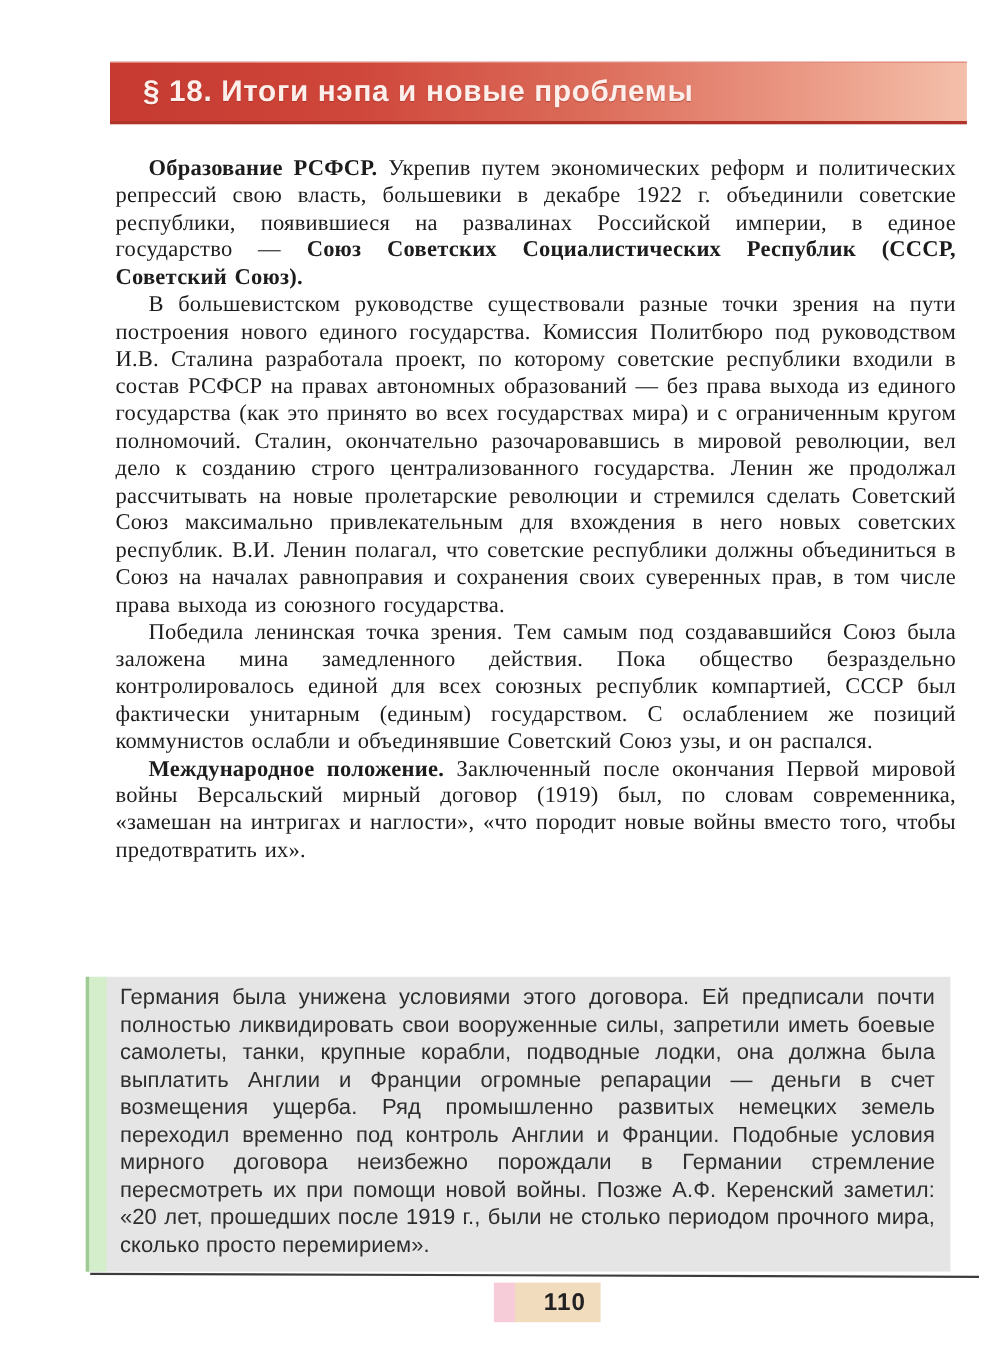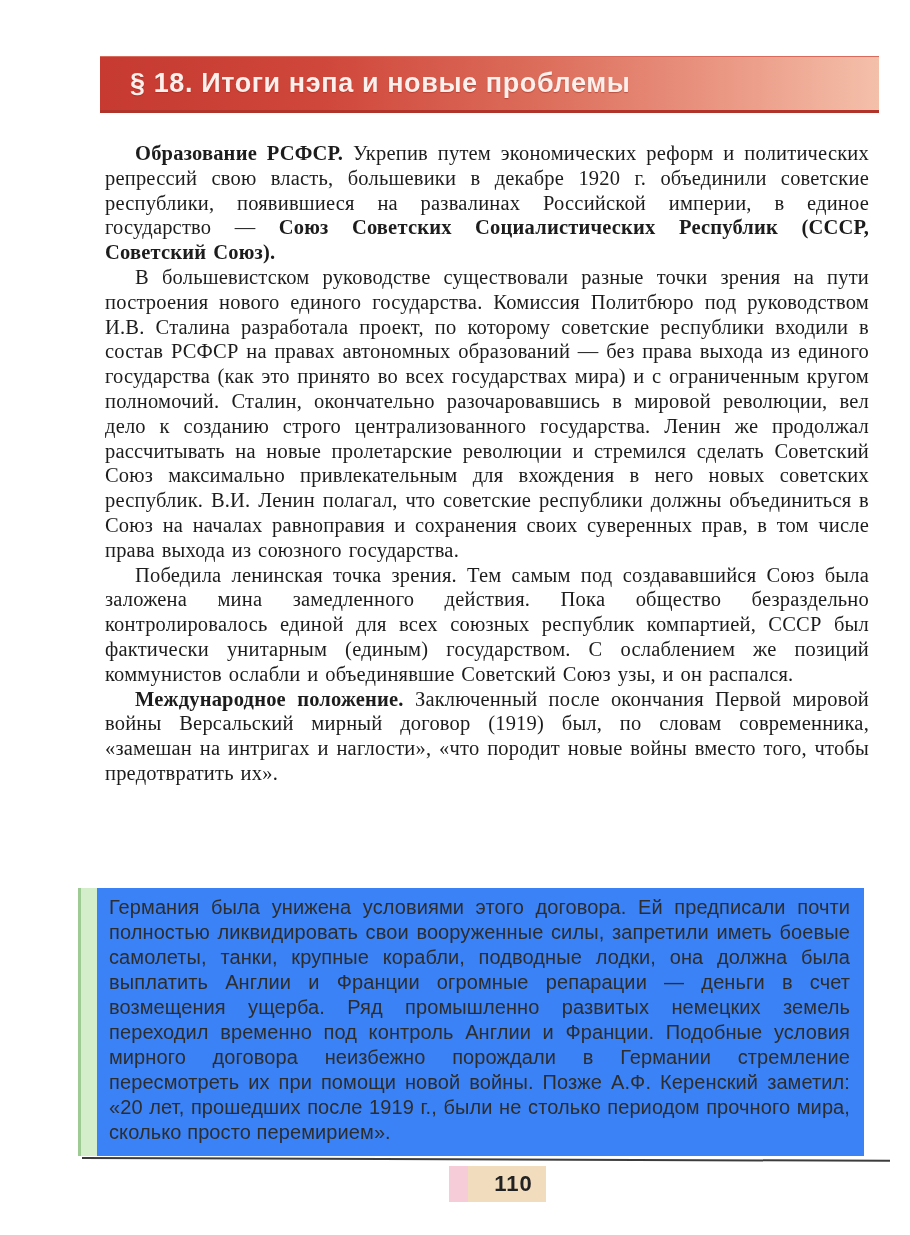--- a/index.html
+++ b/index.html
@@ -53,21 +53,21 @@
   }
   .article b { font-weight: bold; }
 
   
   .infobox {
     position: absolute;
     left: 78px; top: 888px;
     width: 786px;
     box-sizing: border-box;
     display: flex;
-    background: #3b82f6;
+    background: #e5e5e5;
   }
   .infobox-strip {
     flex: 0 0 16px;
     background: #d4edca;
     border-left: 3px solid #9ecb93;
   }
   .infobox-text {
     flex: 1;
     padding: 7px 14px 11px 12px;
     font-family: "Liberation Sans", sans-serif;
@@ -109,21 +109,21 @@
 </head>
 <body>
 
 <div class="page">
 
   <div class="banner">
     <span class="banner-title">§ 18. Итоги нэпа и новые проблемы</span>
   </div>
 
   <div class="article">
-    <p><b>Образование РСФСР.</b><span> Укрепив путем экономических реформ и политических репрессий свою власть, большевики в декабре 1920 г. объединили советские республики, появившиеся на развалинах Российской империи, в единое государство — </span><b>Союз Советских Социалистических Республик (СССР, Советский Союз).</b></p>
+    <p><b>Образование РСФСР.</b><span> Укрепив путем экономических реформ и политических репрессий свою власть, большевики в декабре 1922 г. объединили советские республики, появившиеся на развалинах Российской империи, в единое государство — </span><b>Союз Советских Социалистических Республик (СССР, Советский Союз).</b></p>
 
     <p><span>В большевистском руководстве существовали разные точки зрения на пути построения нового единого государства. Комиссия Политбюро под руководством И.В. Сталина разработала проект, по которому советские республики входили в состав РСФСР на правах автономных образований — без права выхода из единого государства (как это принято во всех государствах мира) и с ограниченным кругом полномочий. Сталин, окончательно разочаровавшись в мировой революции, вел дело к созданию строго централизованного государства. Ленин же продолжал рассчитывать на новые пролетарские революции и стремился сделать Советский Союз максимально привлекательным для вхождения в него новых советских республик. В.И. Ленин полагал, что советские республики должны объединиться в Союз на началах равноправия и сохранения своих суверенных прав, в том числе права выхода из союзного государства.</span></p>
 
     <p><span>Победила ленинская точка зрения. Тем самым под создававшийся Союз была заложена мина замедленного действия. Пока общество безраздельно контролировалось единой для всех союзных республик компартией, СССР был фактически унитарным (единым) государством. С ослаблением же позиций коммунистов ослабли и объединявшие Советский Союз узы, и он распался.</span></p>
 
 
     <p><b>Международное положение.</b><span> Заключенный после окончания Первой мировой войны Версальский мирный договор (1919) был, по словам современника, «замешан на интригах и наглости», «что породит новые войны вместо того, чтобы предотвратить их».</span></p>
   </div>
 
   <div class="infobox">

